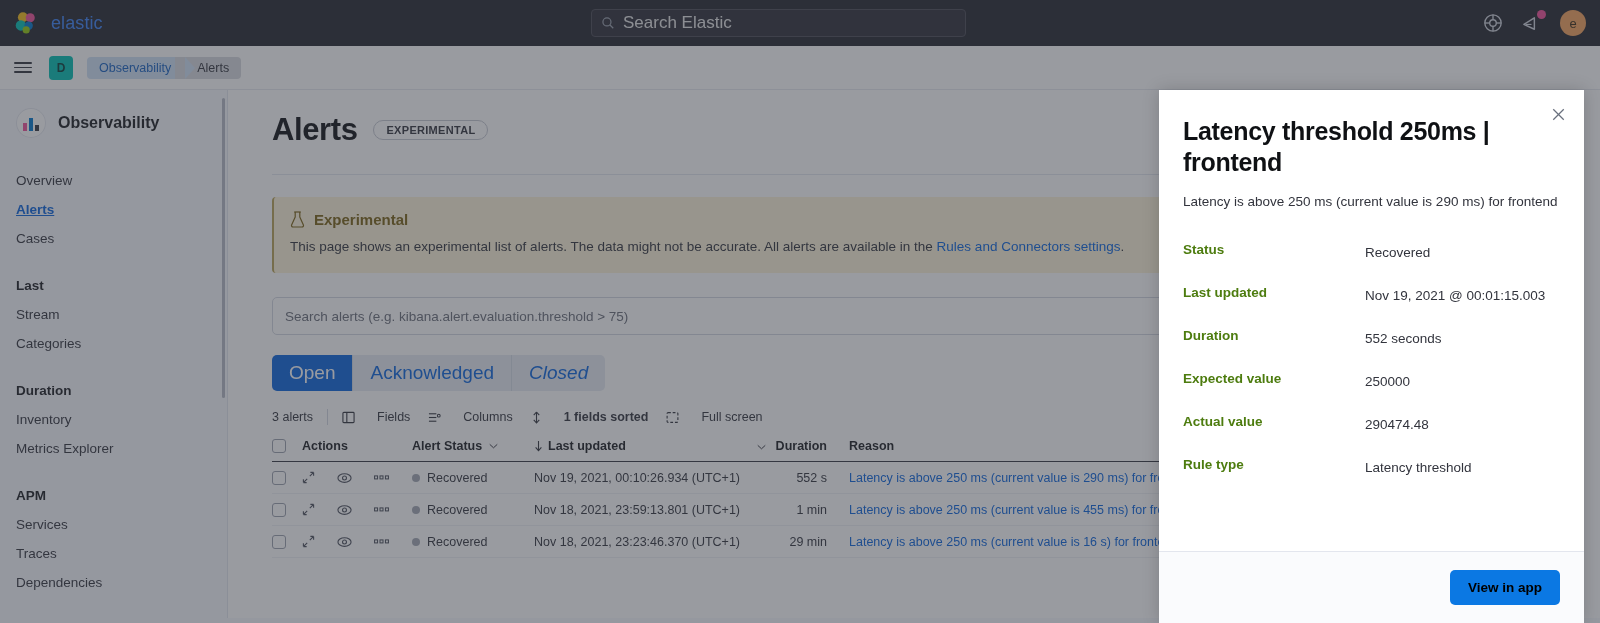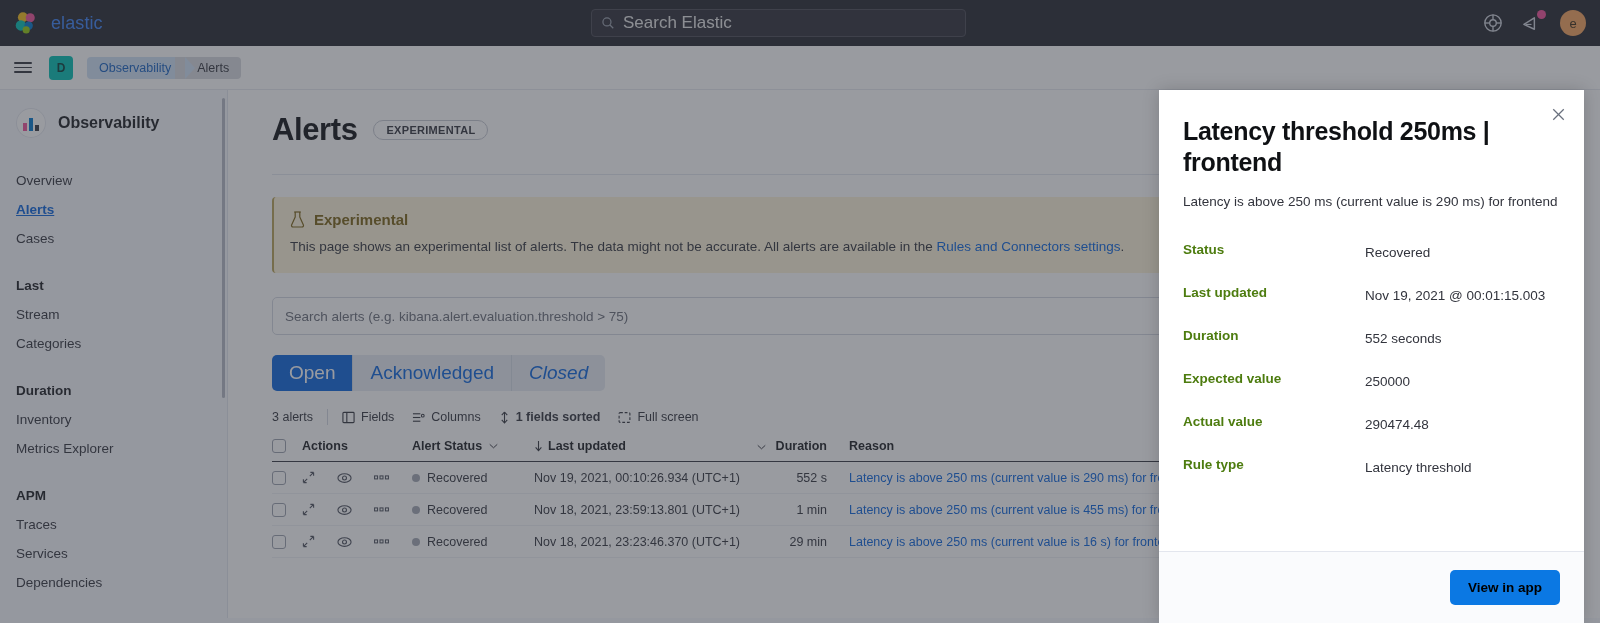--- a/index.html
+++ b/index.html
@@ -137,21 +137,21 @@
   .stab {
     padding: 7px 17px; font-size: 19px; background: #e6ebf2; color: #0b64dd; cursor: pointer;
     border-right: 1px solid #d3dae4;
   }
   .stab.sel { background: #0b64dd; color: #fff; font-weight: normal; }
   .stab:last-child { border-right: none; font-style: italic; }
 
   .grid-toolbar { display: flex; align-items: center; gap: 0; margin: 18px 20px 0 20px; font-size: 12.5px; color: #32343d; }
   .gt-count { font-weight: normal; }
   .gt-sep { width: 1px; height: 16px; background: #d3d7e0; margin: 0 14px; }
-  .gt-btn { display: flex; align-items: center; gap: 6px; margin-right: 18px; cursor: pointer; }
+  .gt-btn { display: flex; align-items: center; gap: 22px; margin-right: 18px; cursor: pointer; }
   .gt-btn.bold { font-weight: bold; }
 
   .dg-head {
     display: flex; align-items: center; margin: 14px 20px 0 20px;
     border-bottom: 1px solid #343741; padding-bottom: 8px; font-size: 12.5px;
     font-weight: bold; color: #1a1c21;
   }
   .dg-row {
     display: flex; align-items: center; margin: 0 20px; height: 32px;
     font-size: 12.5px; color: #32343d; border-bottom: 1px solid #eef0f4;
@@ -290,22 +290,22 @@
 
       <div class="sn-group">Last</div>
       <div class="sn-link">Stream</div>
       <div class="sn-link">Categories</div>
 
       <div class="sn-group">Duration</div>
       <div class="sn-link">Inventory</div>
       <div class="sn-link">Metrics Explorer</div>
 
       <div class="sn-group">APM</div>
+      <div class="sn-link">Services</div>
       <div class="sn-link">Traces</div>
-      <div class="sn-link">Services</div>
       <div class="sn-link">Dependencies</div>
 
       <div class="sn-scroll"></div>
     </div>
 
     <div class="main">
       <div class="page-head">
         <div class="page-title">Alerts</div>
         <div class="beta-pill">EXPERIMENTAL</div>
       </div>

